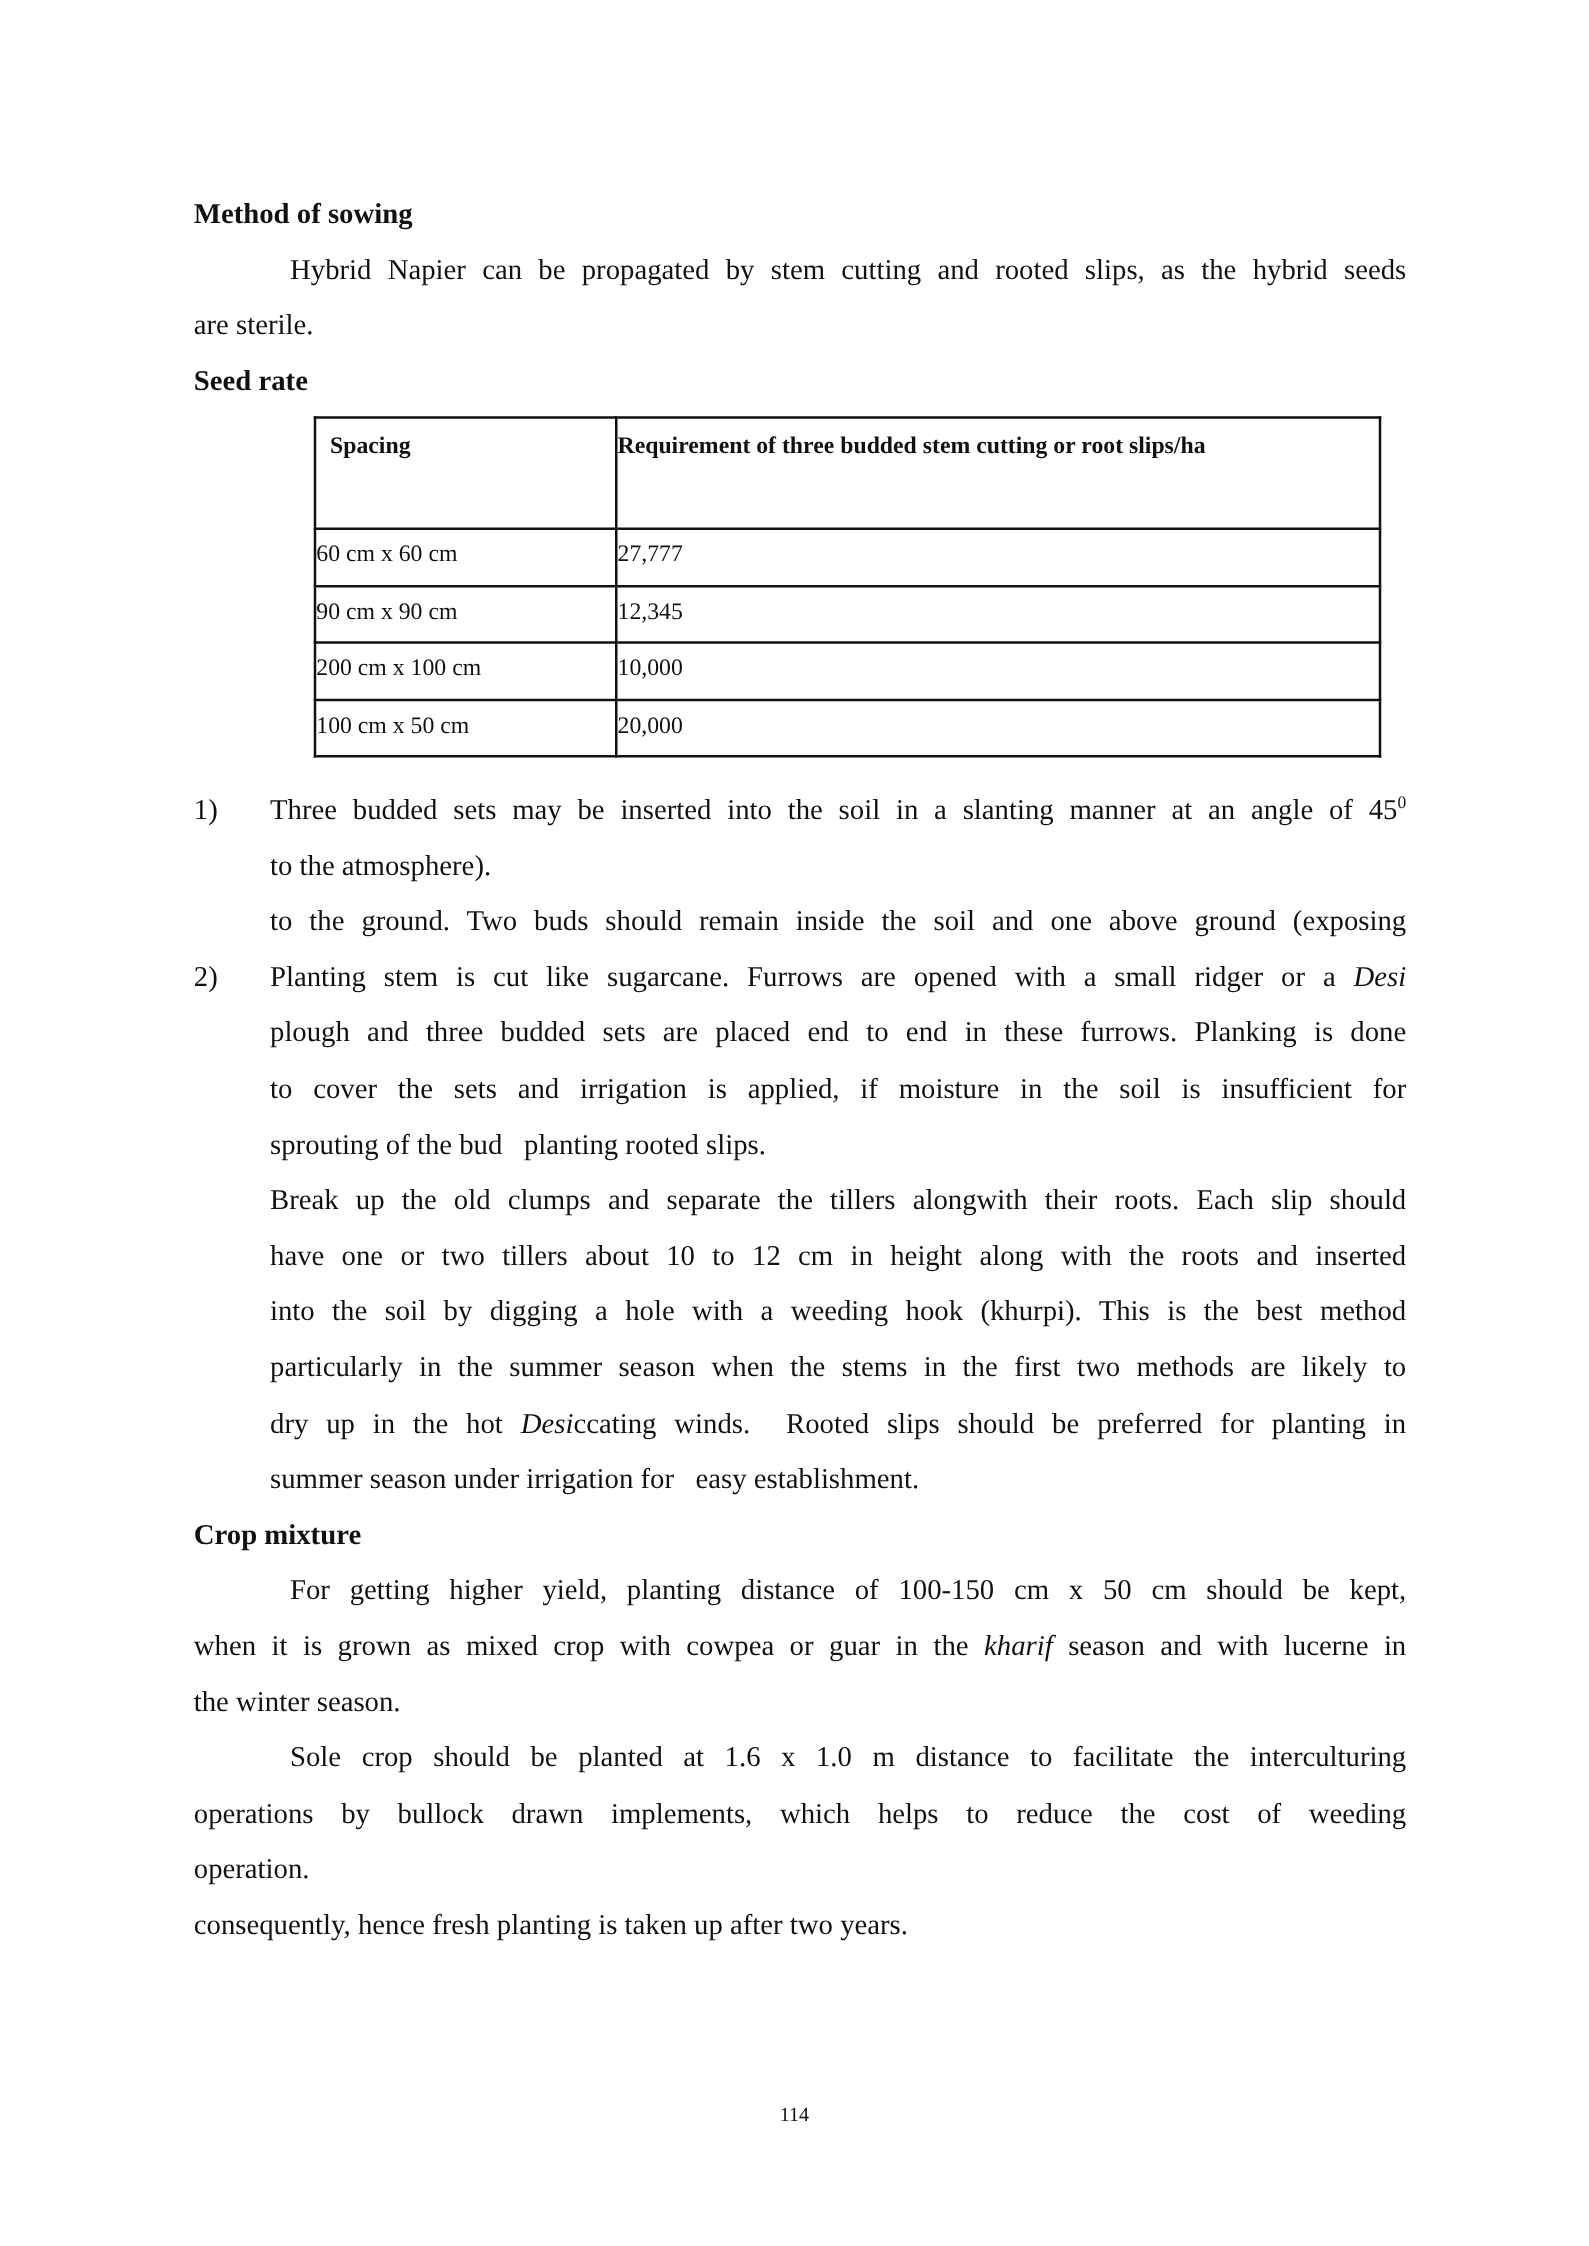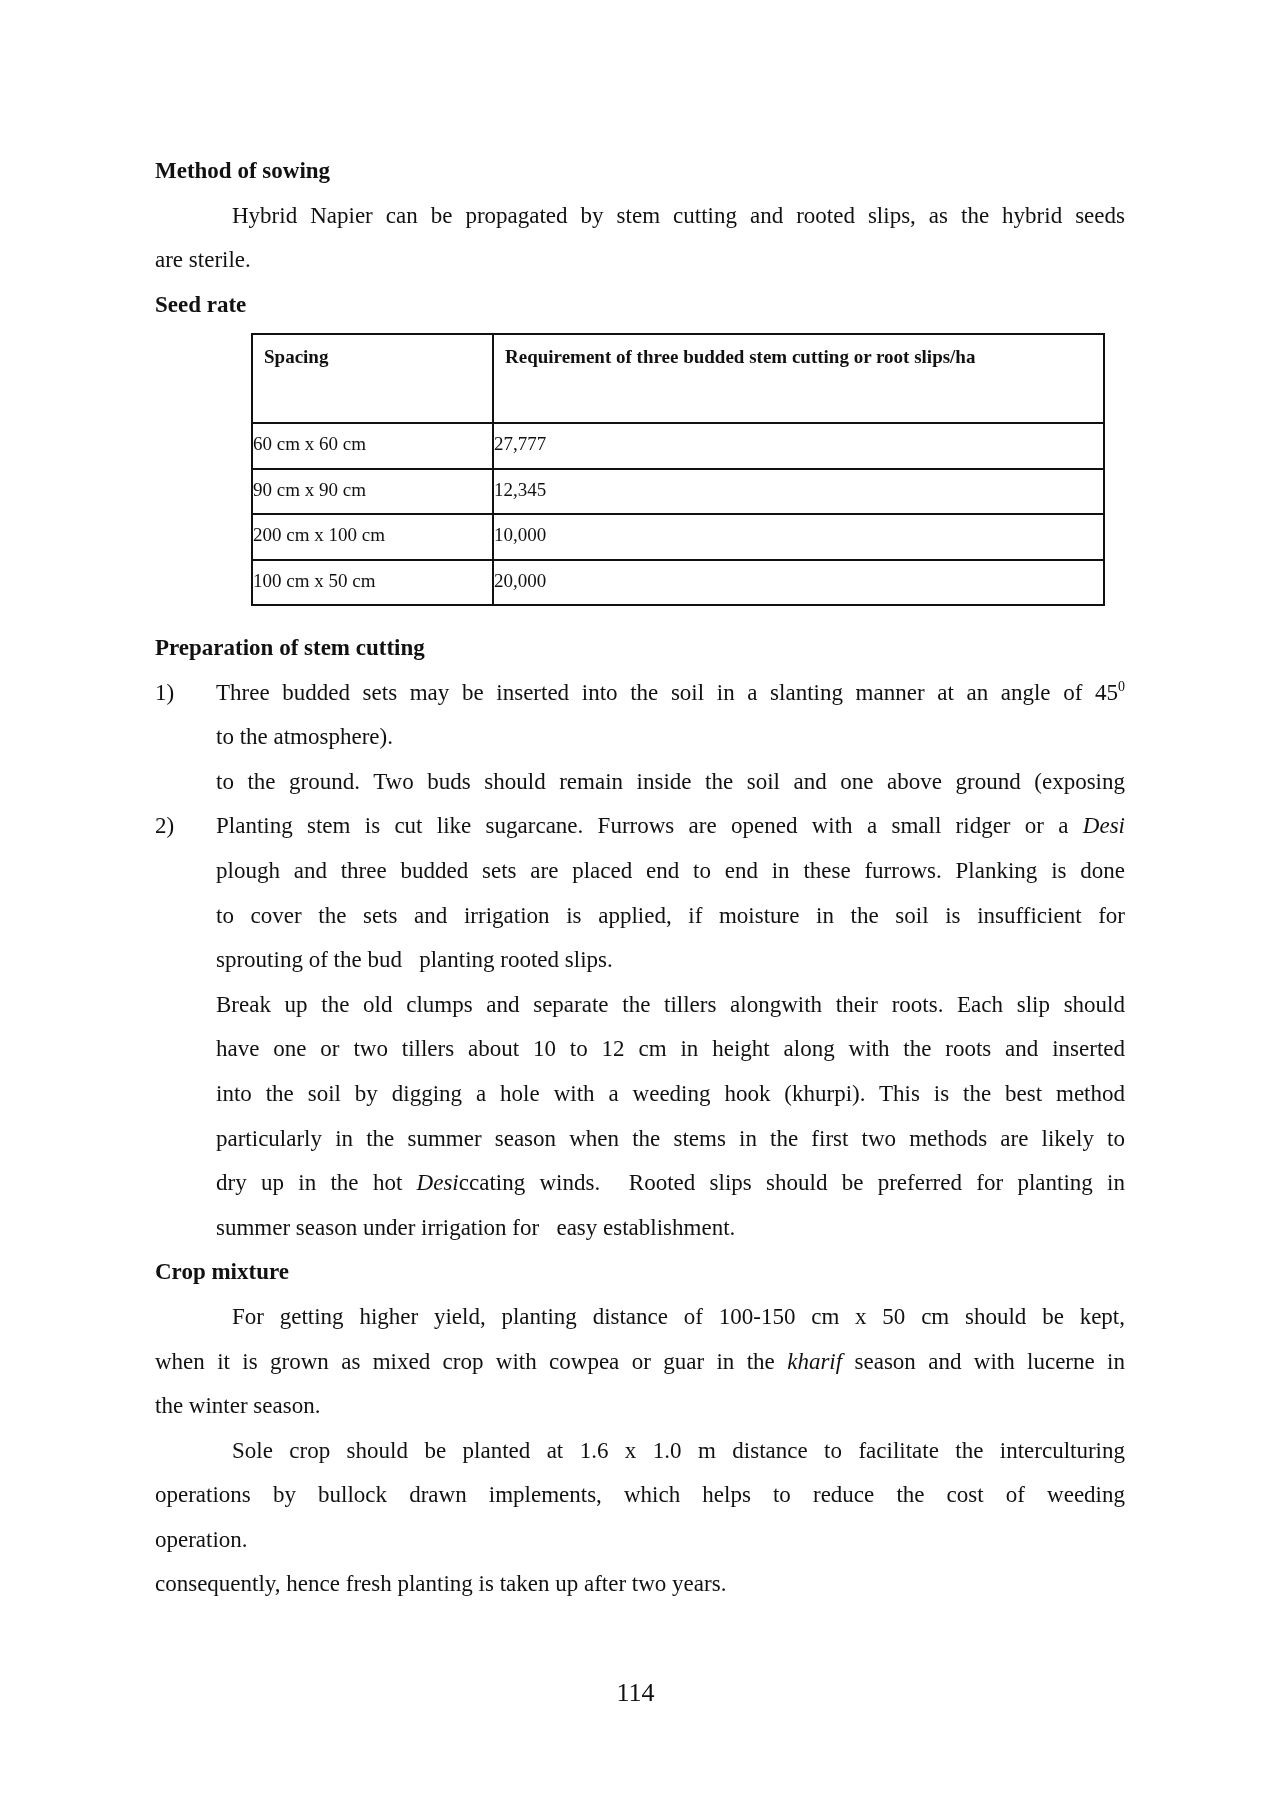--- a/index.html
+++ b/index.html
@@ -14,24 +14,24 @@
   .li { position: relative; padding-left: 61px; }
   .li-num { position: absolute; left: 0; top: 0; }
   .sup { font-size: 14px; vertical-align: 9px; line-height: 0; }
   em, .it { font-style: italic; }
 
   table.seed { position: absolute; left: 251px; top: 333px; border-collapse: collapse;
                width: 854px; font-size: 19px; }
   table.seed td, table.seed th { border: 2px solid #111; padding: 0; }
   table.seed th { font-weight: bold; text-align: left; vertical-align: top; line-height: 44.6px; height: 87px; }
   table.seed th.c1 { width: 228px; padding-left: 11px; }
-  table.seed th.c2 { padding-left: 11px; }
+  table.seed th.c2 { }
   table.seed td { height: 43.5px; line-height: 40px; text-align: left; vertical-align: top; }
   .pagenum { position: absolute; left: 0; width: 1271px; top: 1671px; text-align: center;
-             font-size: 26px; line-height: 44.6px; }
+             font-size: 16px; line-height: 44.6px; }
 </style>
 </head>
 <body>
 
 <div class="page">
 
   <div class="blk" style="top:149px;">
     <div class="line heading">Method of sowing</div>
     <div class="line just indent">Hybrid Napier can be propagated by stem cutting and rooted slips, as the hybrid seeds</div>
     <div class="line">are sterile.</div>
@@ -57,21 +57,20 @@
       <td>10,000</td>
     </tr>
     <tr>
       <td>100 cm x 50 cm</td>
       <td>20,000</td>
     </tr>
   </tbody>
     </table>
 
   <div class="blk" style="top:626px;">
-    <div class="line heading">Preparation of stem cutting</div>
 
     <div>
       <div class="line li just">
         <span class="li-num">1)</span><span>Three budded sets may be inserted into the soil in a slanting manner at an angle of 45</span><span class="sup">0</span>
       </div>
       <div class="line li">to the atmosphere).</div>
       <div class="line li just">to the ground. Two buds should remain inside the soil and one above ground (exposing</div>
     </div>
 
     <div>

